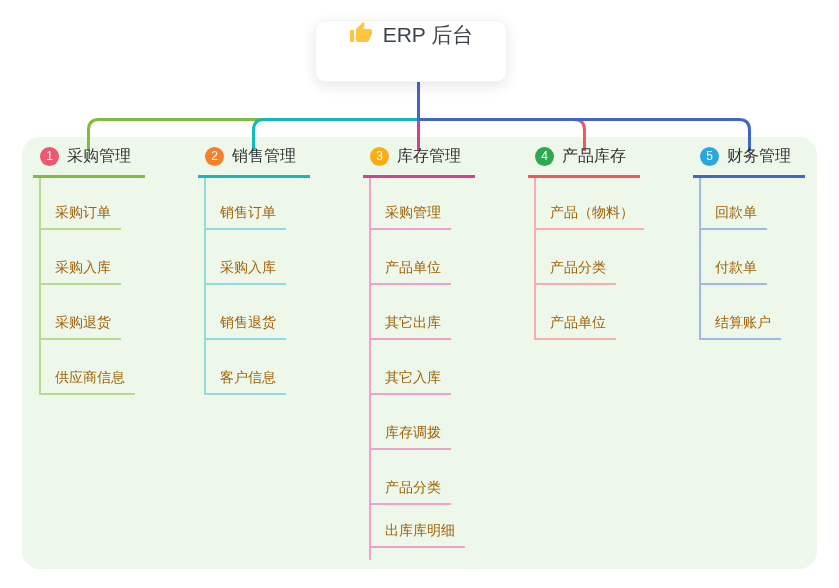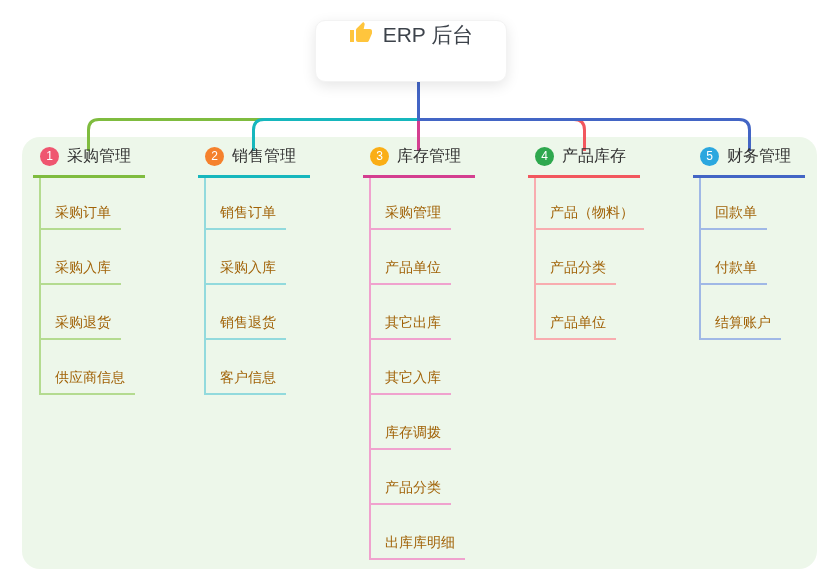--- a/index.html
+++ b/index.html
@@ -40,21 +40,21 @@
   .children { position:relative; }
   .spine {
     position:absolute; left:6px; top:0; width:2px; background:var(--light);
   }
   .child {
     position:absolute; left:6px; white-space:nowrap;
     padding:0 10px 6px 16px; border-bottom:2px solid var(--light);
     font-size:14px; line-height:20px; color:#a16207; cursor:pointer;
   }
   .t0{top:24px} .t1{top:79px} .t2{top:134px} .t3{top:189px}
-  .t4{top:244px} .t5{top:299px} .t6{top:354px}
+  .t4{top:244px} .t5{top:299px} .t6{top:342px}
 </style>
 </head>
 <body>
 
 <div class="stage">
 
   <div class="panel" style="background: rgb(237, 247, 234);"></div>
 
   <svg class="connectors" viewBox="0 0 839 588">
     <g style="--line: #7FBC3F; --light: #B4DB90; --badge: #EF5670; color: rgb(127, 188, 63);">

